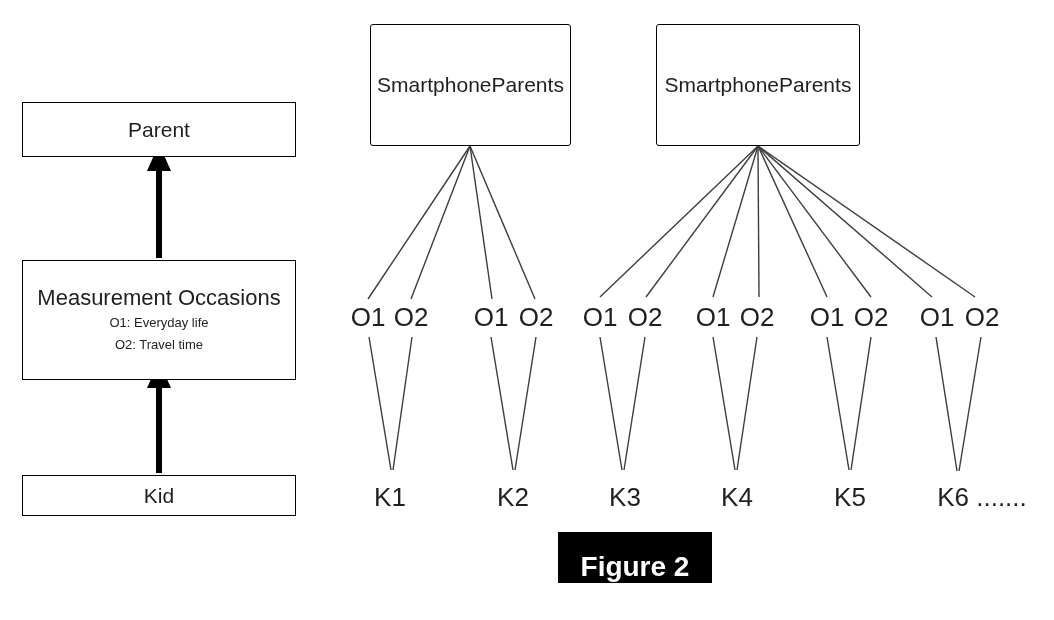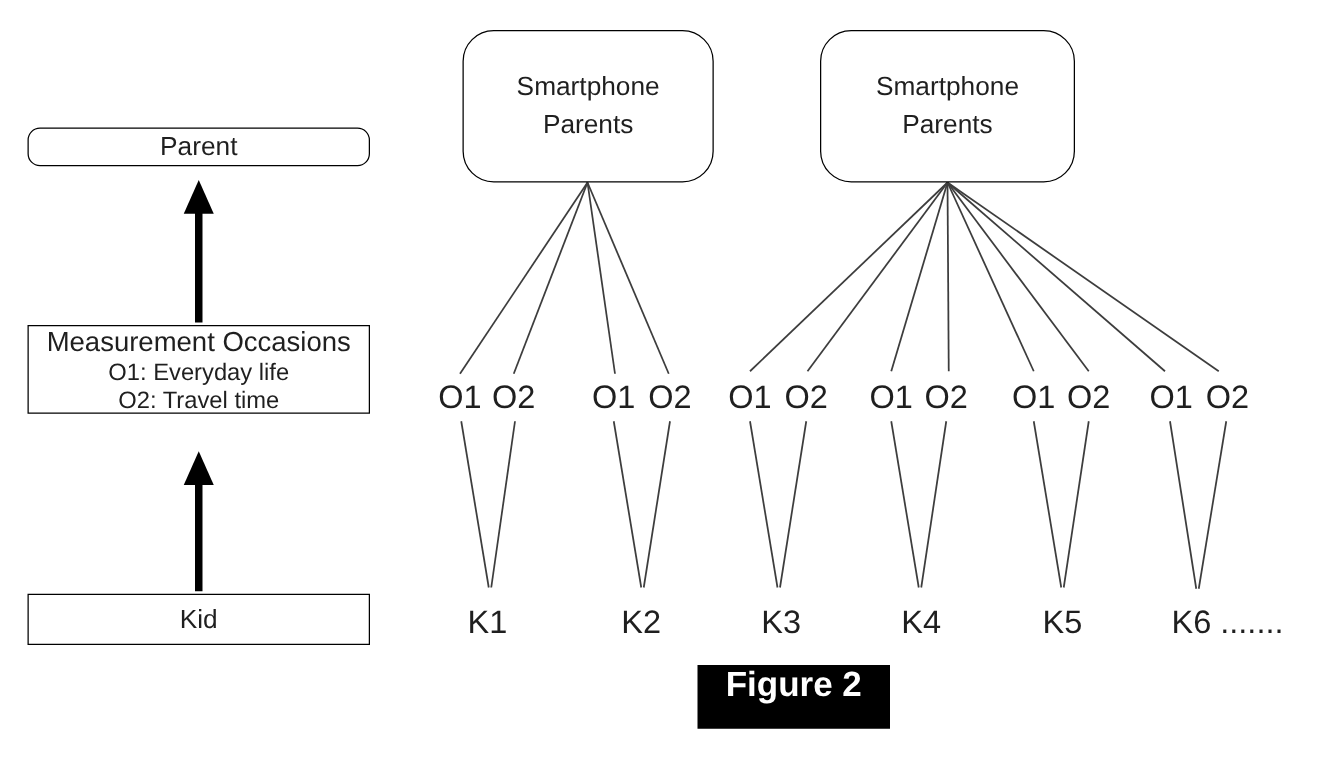--- a/index.html
+++ b/index.html
@@ -47,31 +47,31 @@
     text-align: center;
   }
   .rect-box .big-label {
     font-size: 21px;
   }
   .measure-title {
     font-size: 22px;
     line-height: 28px;
   }
   .measure-item {
-    font-size: 19px;
+    font-size: 13px;
     line-height: 22px;
   }
   .rounded-box {
     position: absolute;
     box-sizing: border-box;
     border: 1.6px solid var(--border-color, #000000);
-    border-radius: 25px;
+    border-radius: 3px;
     background: #ffffff;
     display: flex;
-    flex-direction: column;
+    flex-direction: row;
     align-items: center;
     justify-content: center;
     text-align: center;
     font-size: 21px;
     line-height: 30px;
   }
   .rounded-box .bold-line {
     font-weight: bold;
   }
   .o-label, .k-label {
@@ -84,21 +84,21 @@
     position: absolute;
     left: 558px;
     top: 532px;
     width: 154px;
     height: 51px;
     background: var(--caption-bg, #000000);
     color: var(--caption-fg, #ffffff);
     font-size: 28px;
     font-weight: bold;
     display: flex;
-    align-items: flex-start;
+    align-items: flex-end;
     justify-content: center;
   }
 </style>
 </head>
 <body>
 
 <div class="canvas">
 
   <svg class="lines-layer" viewBox="0 0 1054 620">
 
@@ -138,25 +138,25 @@
       <line class="thin" x1="645" y1="337" x2="624" y2="470"></line>
       <line class="thin" x1="713" y1="337" x2="735" y2="470"></line>
       <line class="thin" x1="757" y1="337" x2="737" y2="470"></line>
       <line class="thin" x1="827" y1="337" x2="849" y2="470"></line>
       <line class="thin" x1="871" y1="337" x2="851" y2="470"></line>
       <line class="thin" x1="936" y1="337" x2="957" y2="471"></line>
       <line class="thin" x1="981" y1="337" x2="959" y2="471"></line>
     </g>
   </svg>
 
-  <div class="rect-box" style="left:22px; top:102px; width:274px; height:31px;border-radius:10px;">
+  <div class="rect-box" style="left:22px; top:102px; width:274px; height:55px;">
     <span class="big-label">Parent</span>
   </div>
 
-  <div class="rect-box" style="left:22px; top:260px; width:274px; height:71px;">
+  <div class="rect-box" style="left:22px; top:260px; width:274px; height:120px;">
     <span class="measure-title">Measurement Occasions</span>
     <span class="measure-item">O1: Everyday life</span>
     <span class="measure-item">O2: Travel time</span>
   </div>
 
   <div class="rect-box" style="left:22px; top:475px; width:274px; height:41px;justify-content:center;">
     <span class="big-label">Kid</span>
   </div>
 
   <div class="rounded-box" style="left:370px; top:24px; width:201px; height:122px;">

